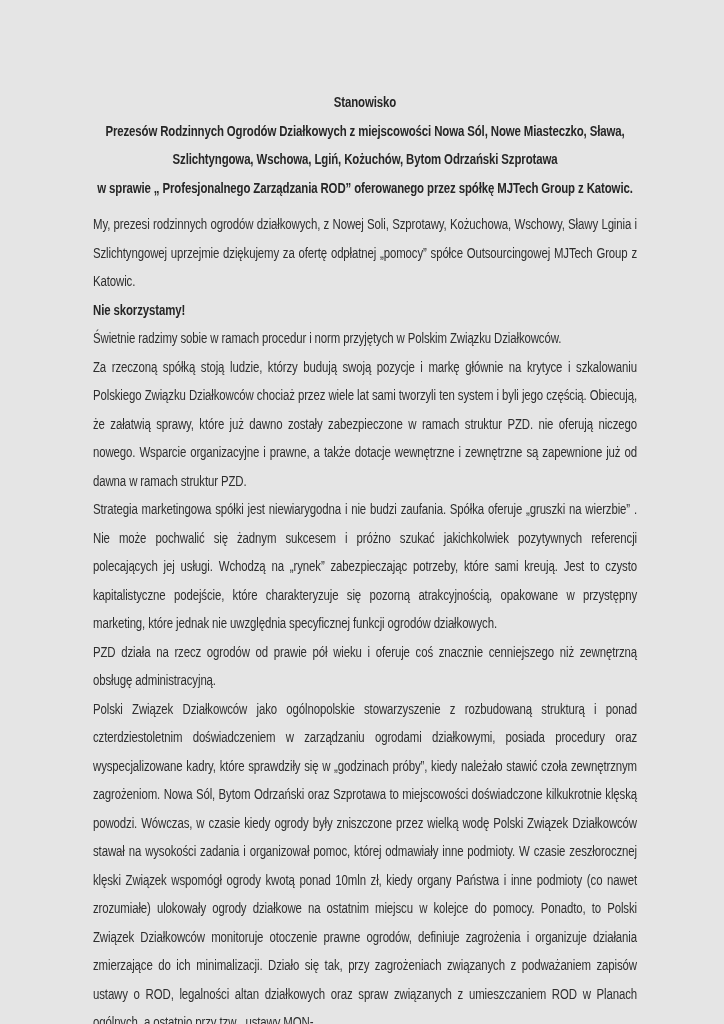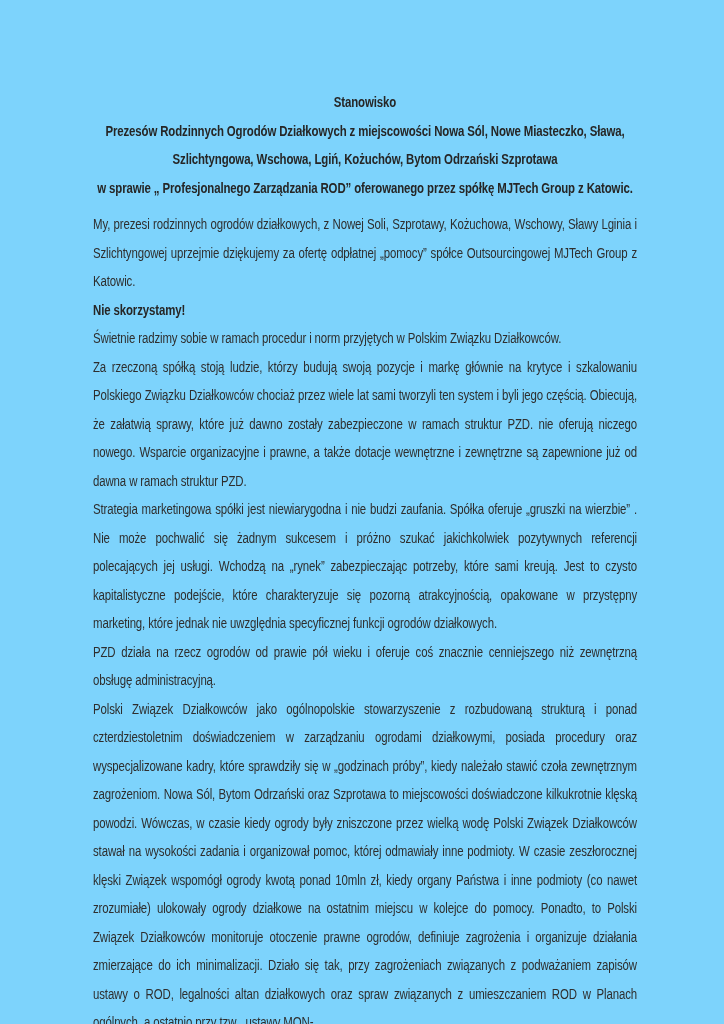--- a/index.html
+++ b/index.html
@@ -4,21 +4,21 @@
 <style>
   html, body {
     margin: 0;
     padding: 0;
     background: #ffffff;
   }
   .page {
     position: relative;
     width: 724px;
     height: 1024px;
-    background: #7dd3fc;
+    background: #e5e5e5;
     overflow: hidden;
   }
   .content {
     position: absolute;
     left: 93px;
     top: 88px;
     width: 666px;
     transform: scaleX(0.8168);
     transform-origin: left top;
     font-family: "Liberation Sans", "DejaVu Sans", sans-serif;

